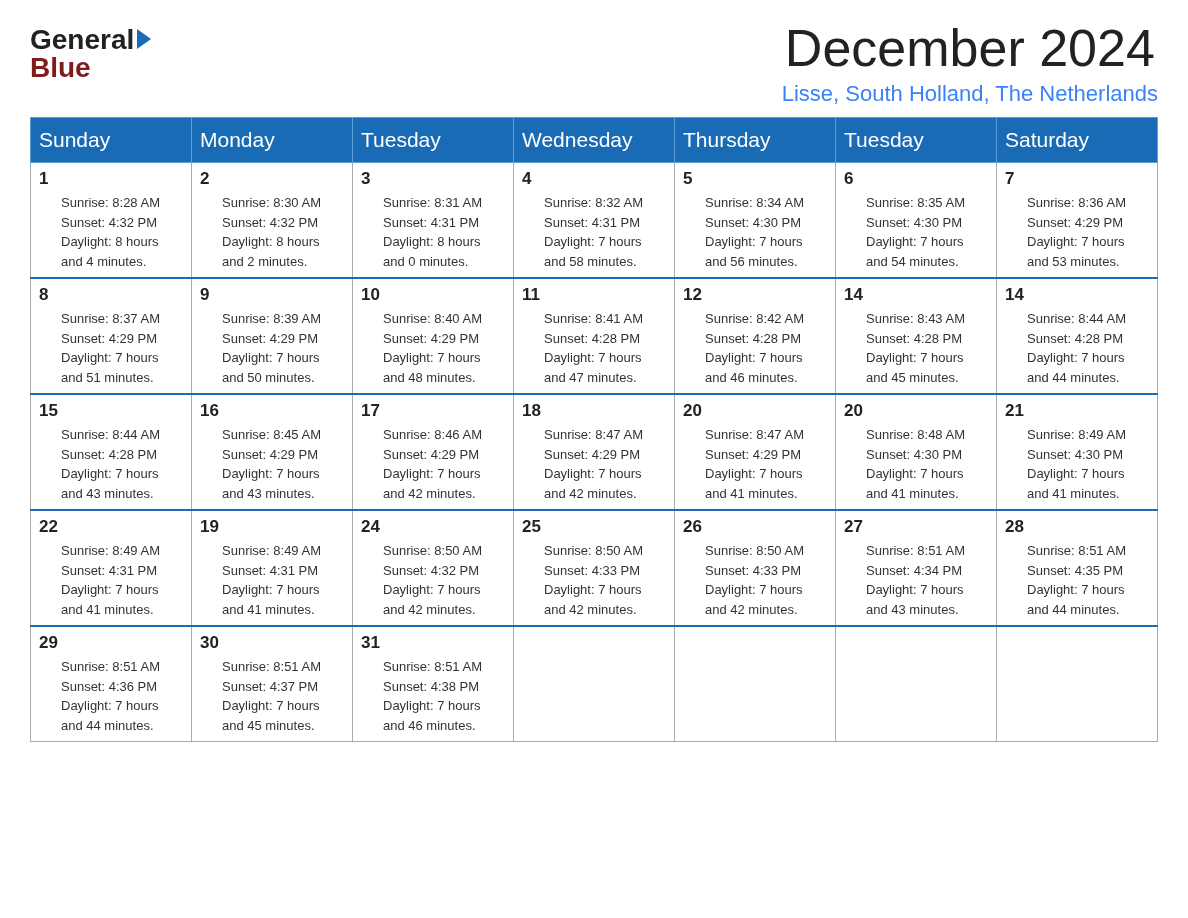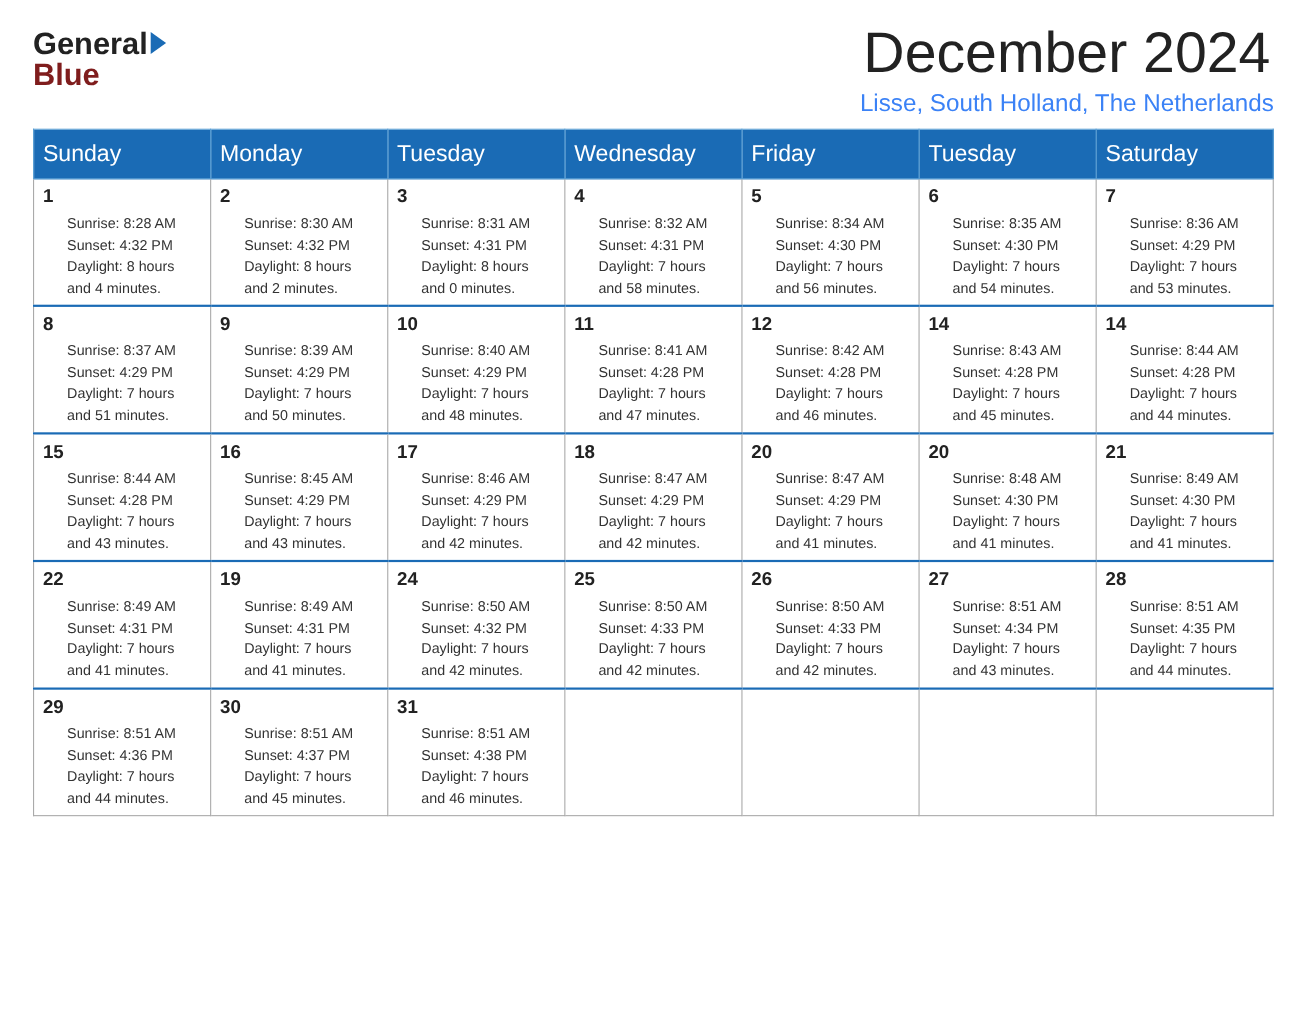--- a/index.html
+++ b/index.html
@@ -121,21 +121,21 @@
 </div>
 
 <table class="calendar">
   <thead>
     <tr>
 
     <th>Sunday</th>
         <th>Monday</th>
         <th>Tuesday</th>
         <th>Wednesday</th>
-        <th>Friday</th>
+        <th>Thursday</th>
         <th>Tuesday</th>
         <th>Saturday</th>
       </tr>
   </thead>
   <tbody id="calendar-body">
   <tr>
         <td>
           <span class="day-num">1</span>
           <div class="day-info">
             Sunrise: 8:28 AM<br>

